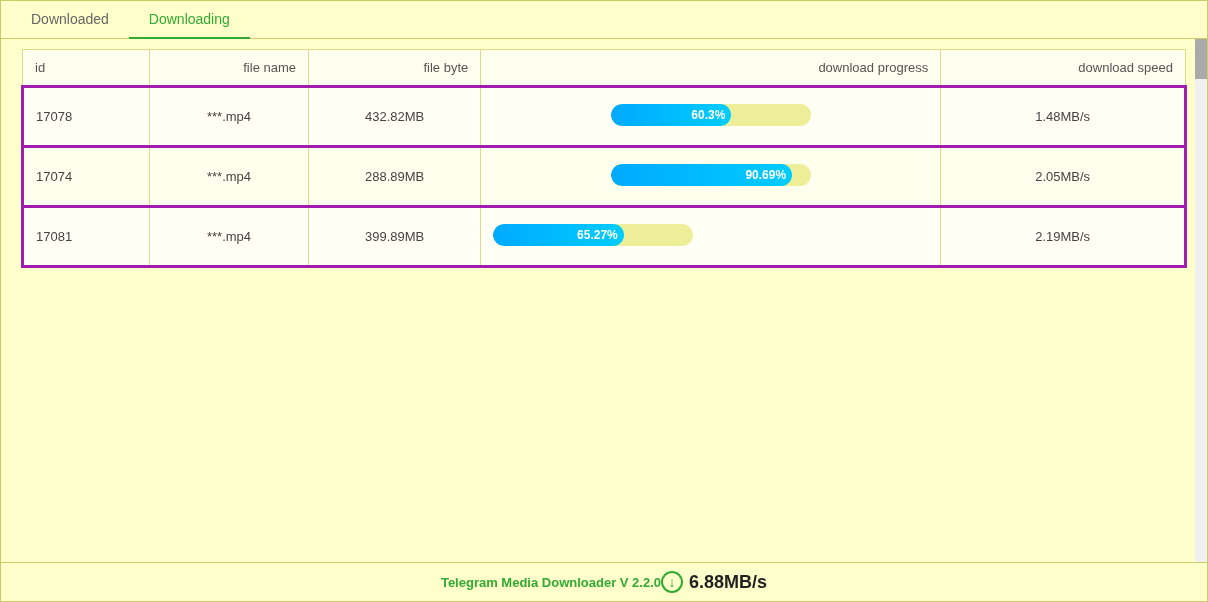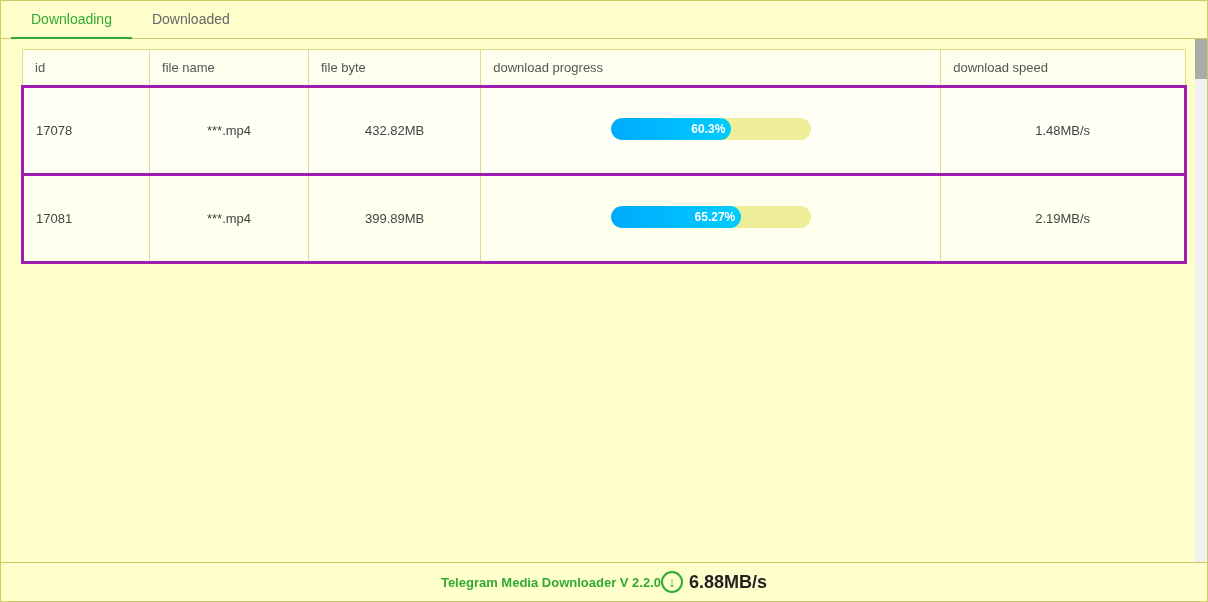--- a/index.html
+++ b/index.html
@@ -64,21 +64,21 @@
       border-collapse: collapse;
       padding-left: 20px;
     }
 
     thead tr {
       background-color: #ffffcc;
     }
 
     thead th {
       padding: 10px 12px;
-      text-align: left;
+      text-align: right;
       color: #555;
       font-weight: normal;
       font-size: 13px;
       border: 1px solid #dddd88;
       background-color: #fffff0;
     }
 
     thead th:first-child {
       text-align: left;
     }
@@ -110,21 +110,21 @@
 
     
     .progress-container {
       width: 200px;
       height: 22px;
       background-color: #eeee99;
       border-radius: 11px;
       overflow: hidden;
       display: inline-block;
       position: relative;
-      margin: 16px auto;
+      margin: 2px auto;
     }
 
     .progress-fill {
       height: 100%;
       background: linear-gradient(to right, #00aaff, #00ccff);
       border-radius: 11px;
       display: flex;
       align-items: center;
       justify-content: flex-end;
       padding-right: 6px;
@@ -214,22 +214,22 @@
     .empty-area {
       flex: 1;
     }
   </style>
 </head>
 <body>
 
 <div class="main-container">
 
   <div class="tab-bar">
+    <div class="tab">Downloaded</div>
     <div class="tab active">Downloading</div>
-    <div class="tab">Downloaded</div>
   </div>
 
   <div class="outer-wrapper">
     <div class="content-area">
 
       <div class="table-area">
         <table>
           <thead>
             <tr>
               <th>id</th>
@@ -244,24 +244,33 @@
           <tr>
                 <td>17078</td>
                 <td>***.mp4</td>
                 <td>432.82MB</td>
                 <td style="text-align: center;"><div class="progress-container"><div class="progress-fill" style="width: 60.3%;">
                       <span class="progress-label">60.3%</span>
                     </div></div></td>
                 <td>1.48MB/s</td>
               </tr>
               <tr>
+                <td>17074</td>
+                <td>***.mp4</td>
+                <td>288.89MB</td>
+                <td style="text-align: center;"><div class="progress-container"><div class="progress-fill" style="width: 90.69%;">
+                      <span class="progress-label">90.69%</span>
+                    </div></div></td>
+                <td>2.05MB/s</td>
+              </tr>
+              <tr>
                 <td>17081</td>
                 <td>***.mp4</td>
                 <td>399.89MB</td>
-                <td style="text-align: center;"><div class="progress-container"><div class="progress-fill" style="width: 65.27%;">
+                <td style="text-align: left;"><div class="progress-container"><div class="progress-fill" style="width: 65.27%;">
                       <span class="progress-label">65.27%</span>
                     </div></div></td>
                 <td>2.19MB/s</td>
               </tr>
             </tbody>
         </table>
       </div>
 
       <div class="empty-area"></div>
     </div>

